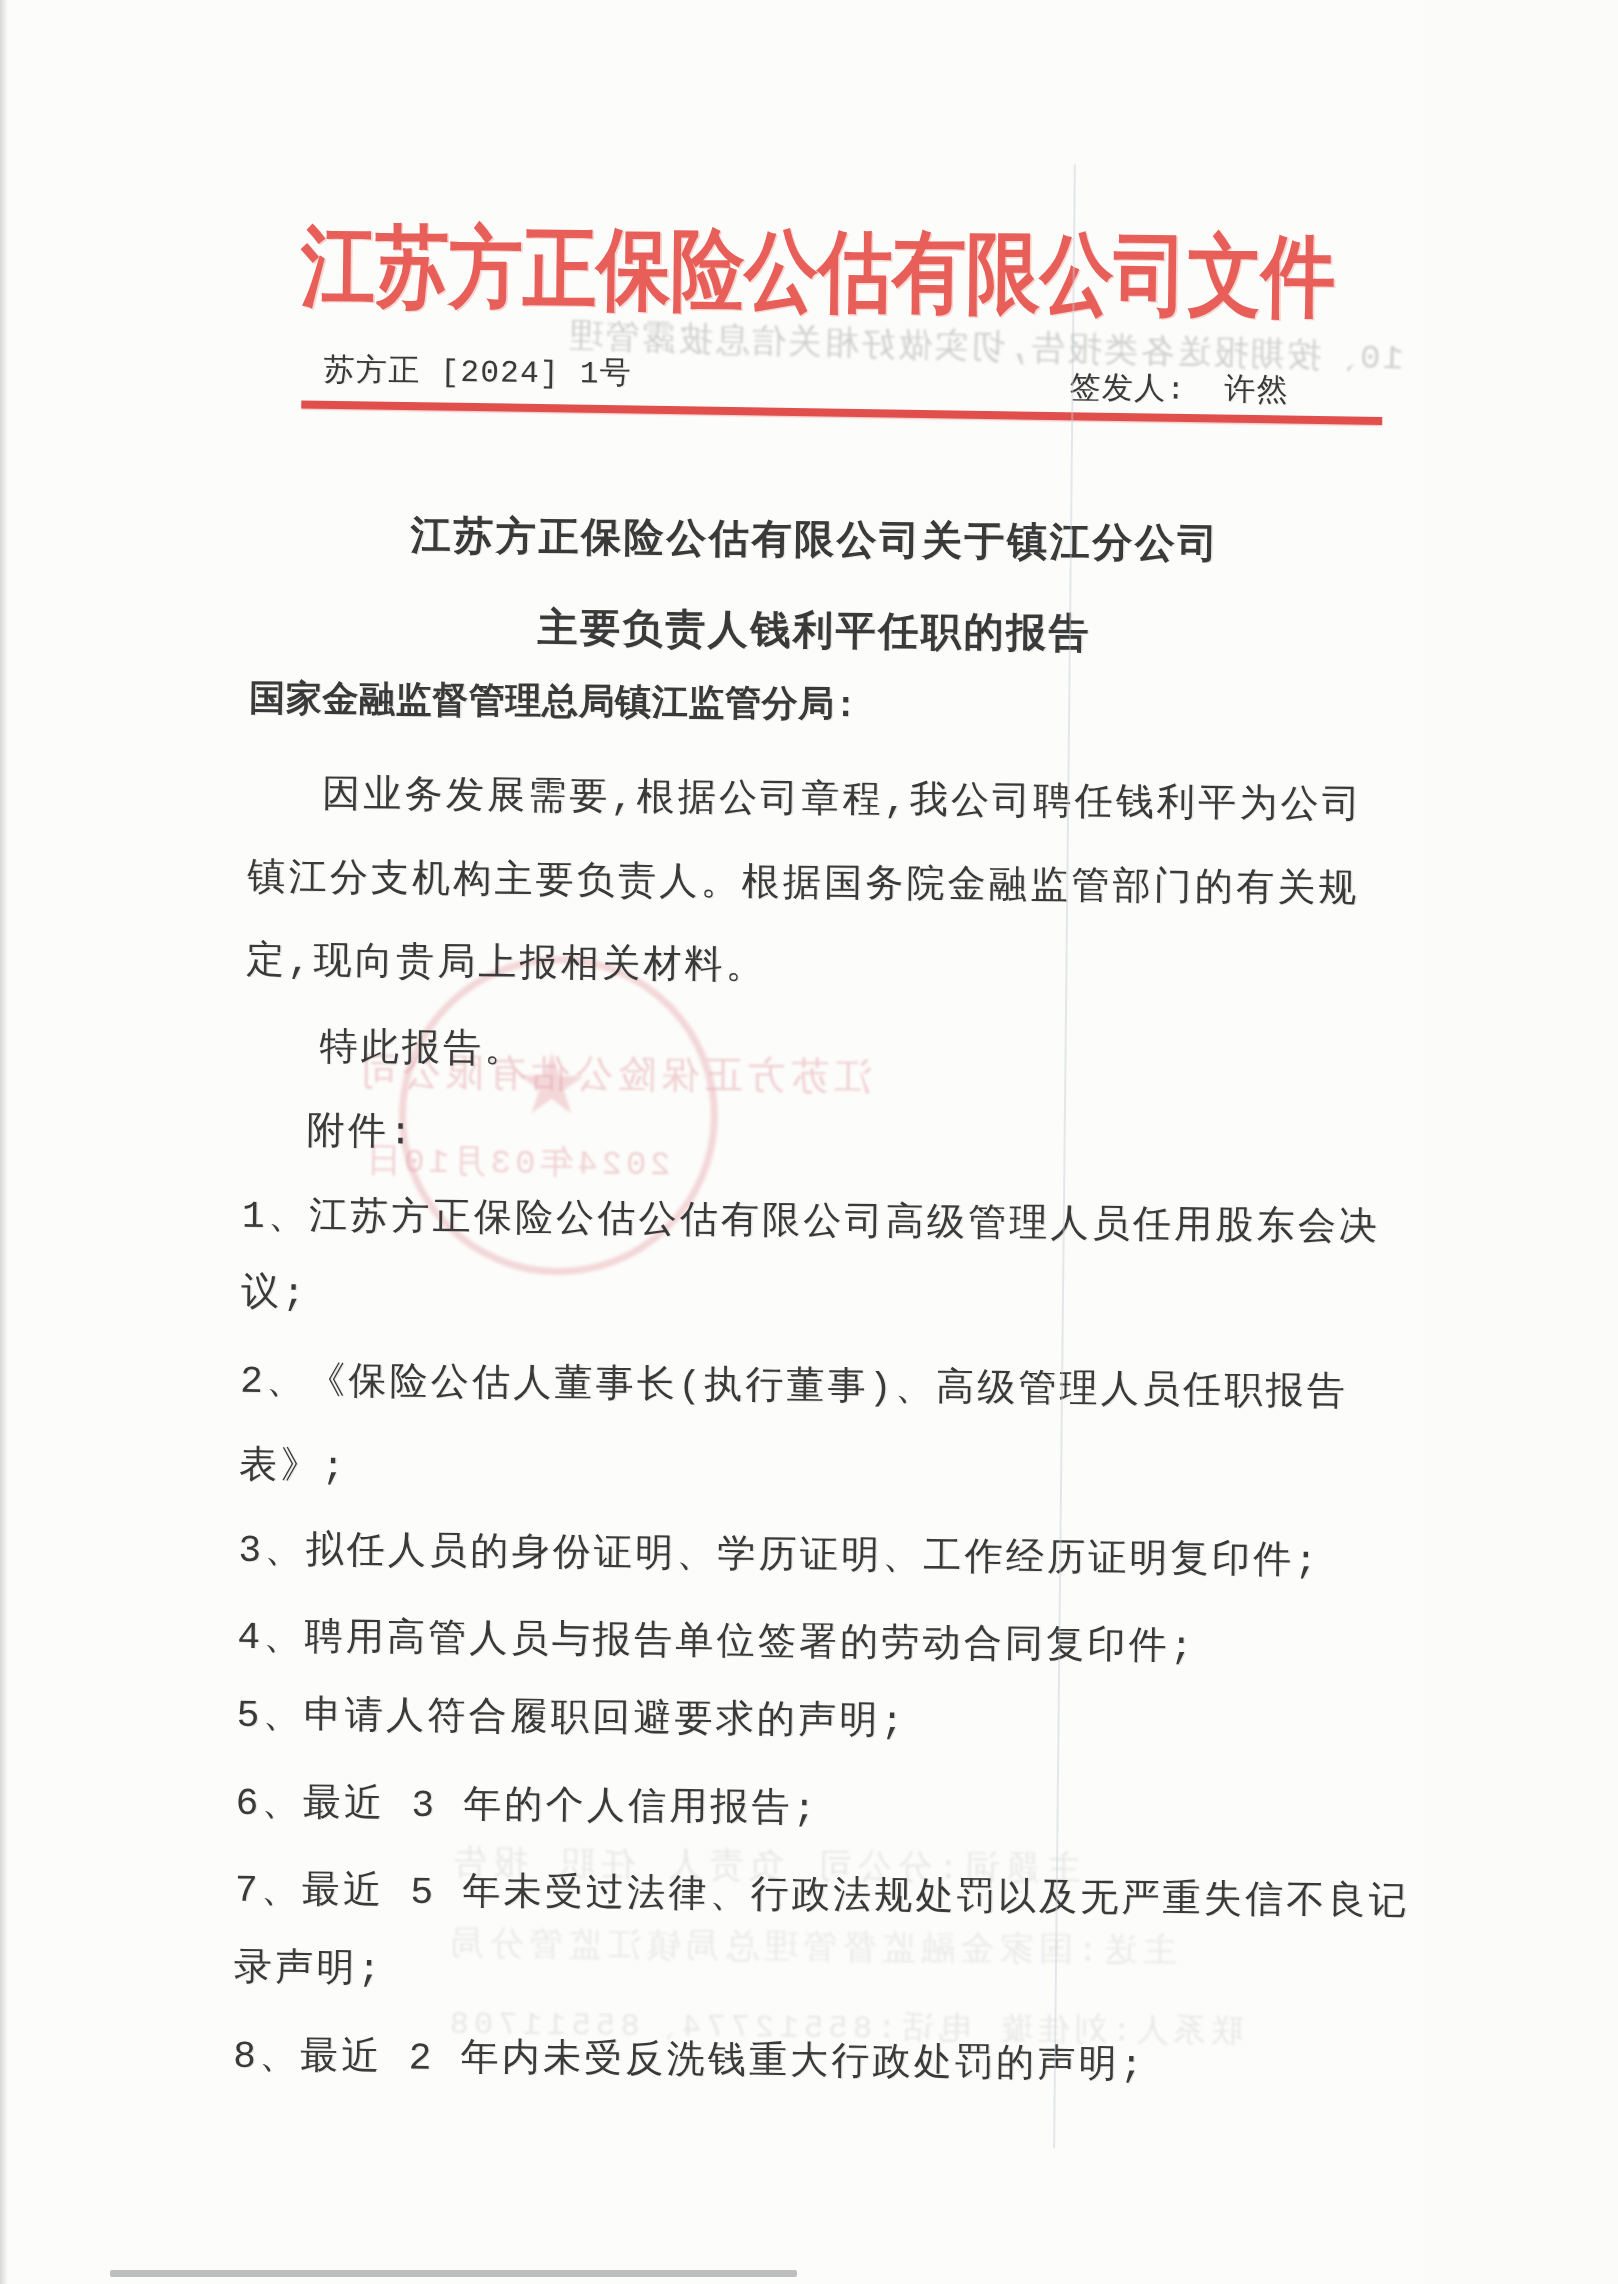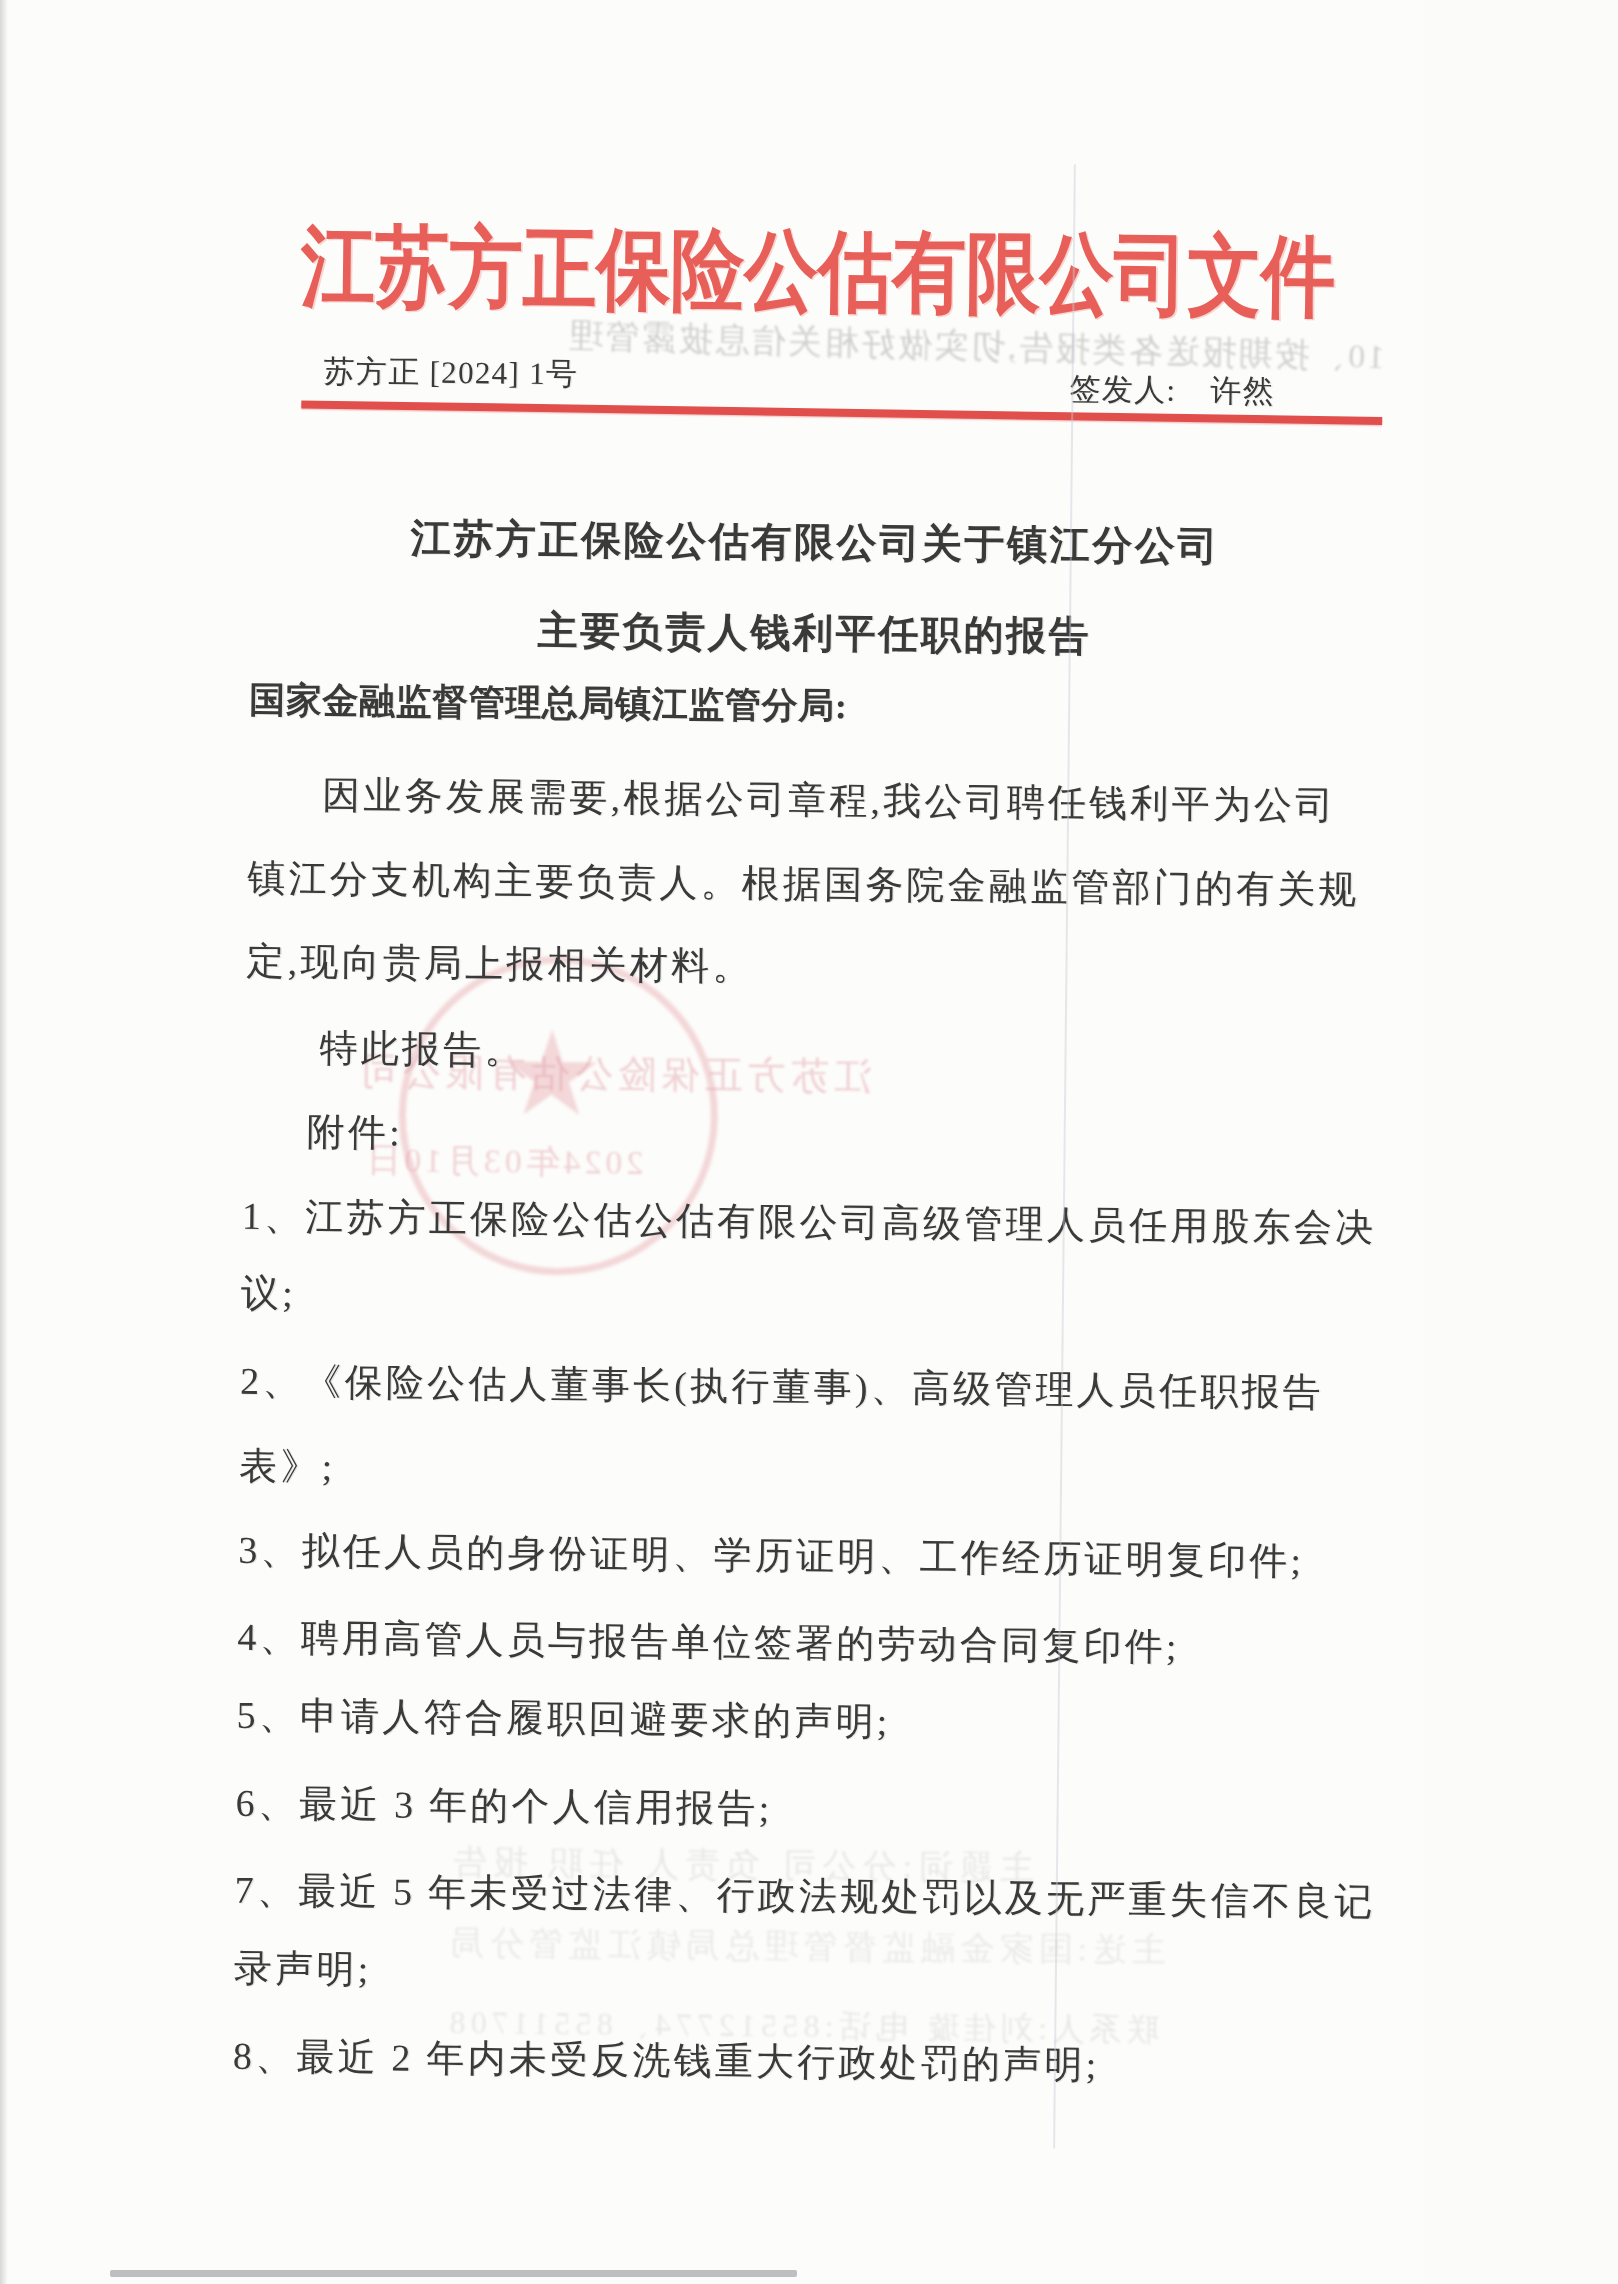--- a/index.html
+++ b/index.html
@@ -1,18 +1,18 @@
 <!DOCTYPE html>
 <html style="font-size:10.4px"><head>
 <meta charset="utf-8">
 <style>
   html,body{margin:0;padding:0;background:#fbfbf9;}
   .page{
     position:relative;width:1425px;height:2284px;background:#fcfcfa;overflow:hidden;
-    font-family:Liberation Serif, serif;color:#3a3a3a;
+    font-family:Liberation Mono, monospace;color:#3a3a3a;
   }
   .rot{position:absolute;left:0;top:0;width:1619px;height:2284px;
     transform:rotate(0.6deg);transform-origin:259px 1102px;}
   .ln{position:absolute;white-space:nowrap;font-size:38px;letter-spacing:3.2px;line-height:1.15;
     text-shadow:1.3px 0.6px 0 rgba(110,110,110,0.16);}
   .bold{font-weight:700;}
   .center{left:0;width:1619px;text-align:center;}
   .org-title{
     position:absolute;left:0;top:206px;width:1619px;text-align:center;
     font-size:89px;font-weight:700;color:#e75f58;letter-spacing:0;
@@ -66,21 +66,21 @@
     <div class="bleed pink mirror" style="left:353px;top:1045px;font-size:38px;letter-spacing:5.2px;opacity:0.5;">江苏方正保险公估有限公司</div>
     <div class="bleed pink mirror" style="left:363px;top:1136px;font-size:34px;letter-spacing:3.9px;opacity:0.48;">2024年03月10日</div>
     <div class="bleed gray mirror" style="left:454px;top:1837px;font-size:34px;letter-spacing:6.5px;opacity:0.2;">主题词:分公司 负责人 任职 报告</div>
     <div class="bleed gray mirror" style="left:454px;top:1918px;font-size:34px;letter-spacing:5.2px;opacity:0.18;">主送:国家金融监督管理总局镇江监管分局</div>
     <div class="bleed gray mirror" style="left:454px;top:1999px;font-size:32px;letter-spacing:5.2px;opacity:0.2;">联系人:刘佳璇  电话:85512774、85511708</div>
 
     <div class="org-title">江苏方正保险公估有限公司文件</div>
     <div class="ln small-ln" style="left:316px;top:353px;">苏方正 [2024]  1号</div>
     <div class="ln small-ln" style="left:1062px;top:363px;">
       <span>签发人:</span>
-      <span style="margin-left:25px;">许然</span>
+      <span style="margin-left:18px;">许然</span>
     </div>
     <div class="red-rule"></div>
 
     <div class="ln center doc-title" style="top:514px;">江苏方正保险公估有限公司关于镇江分公司</div>
     <div class="ln center doc-title" style="top:605px;">主要负责人钱利平任职的报告</div>
 
     <div class="ln bold" style="left:245px;top:680px;font-size:36px;letter-spacing:0.6px;">国家金融监督管理总局镇江监管分局:</div>
 
     <div class="ln" style="left:319px;top:773px;">因业务发展需要,根据公司章程,我公司聘任钱利平为公司</div>
     <div class="ln" style="left:245px;top:857px;">镇江分支机构主要负责人。根据国务院金融监管部门的有关规</div>

